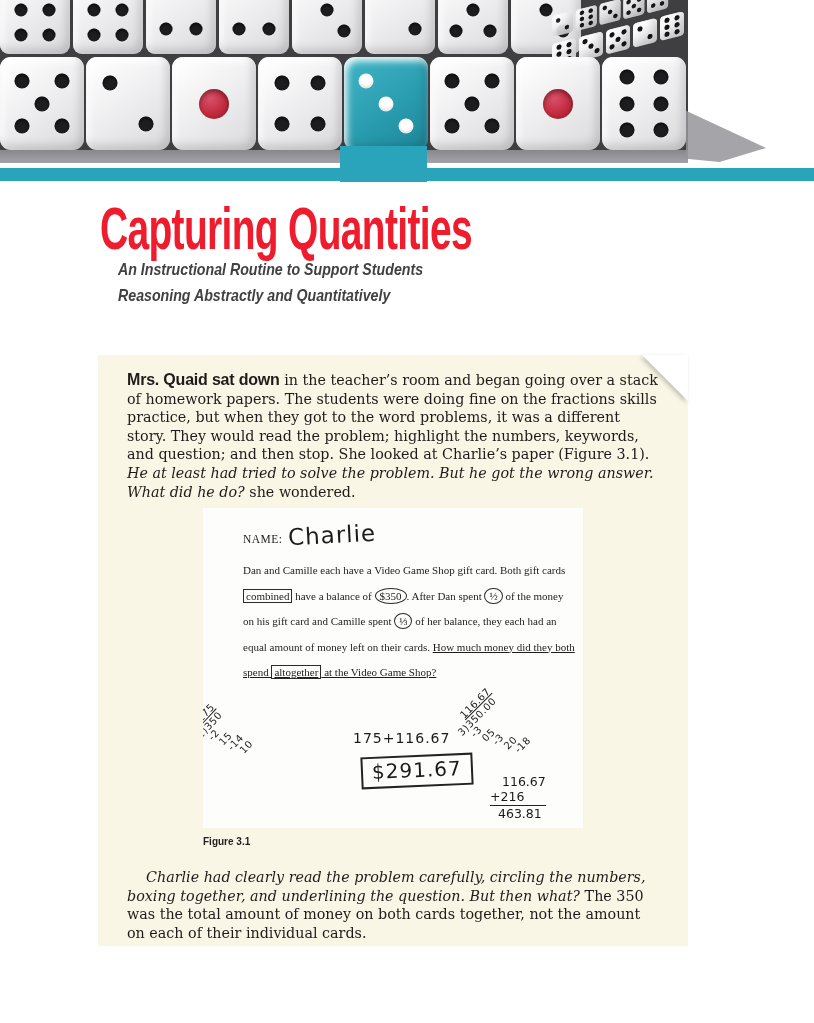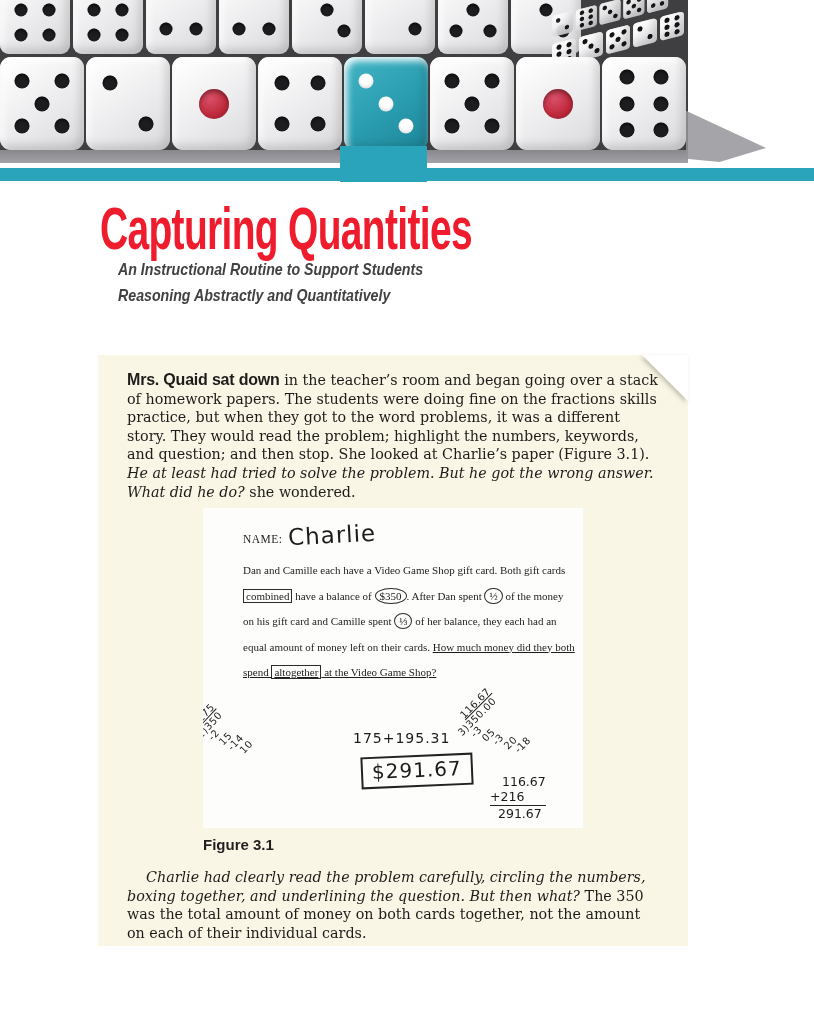--- a/index.html
+++ b/index.html
@@ -65,21 +65,21 @@
   .m-div span{display:block;}
   .m-div .q{text-decoration:underline;padding-left:12px;}
   .m-div-left{left:2px;top:196px;transform:rotate(-47deg);}
   .m-div-right{left:264px;top:186px;transform:rotate(-45deg);}
   .m-add{position:absolute;left:287px;top:266px;font-size:12.5px;line-height:15px;}
   .m-add span{display:block;}
   .m-add .a1{padding-left:12px;}
   .m-add .sum{border-top:1.8px solid #222;padding-left:8px;margin-top:1px;}
 
   .figcap{position:absolute;left:105px;top:481px;font-family:"Liberation Sans",sans-serif;
-          font-weight:700;font-size:15px;color:#231f20;}
+          font-weight:700;font-size:10px;color:#231f20;}
   .closing{position:absolute;left:29px;top:513px;width:534px;margin:0;font-size:14.3px;
            line-height:18.6px;text-indent:19px;}
 
   
   .pageno{position:absolute;left:0;right:0;top:982px;text-align:center;font-size:15px;}
   .pageno .brk{font-family:"Liberation Sans",sans-serif;color:var(--bracket_blue,#2e86b8);font-weight:700;}
   .pageno .num{font-family:"DejaVu Serif",serif;font-weight:700;color:#211e1e;margin:0 9px;}
 </style>
 </head>
 <body>
@@ -261,37 +261,37 @@
 
       <div class="hand m-div m-div-left">
         <span class="q">175</span>
         <span>2)350</span>
         <span style="padding-left:6px">-2</span>
         <span style="padding-left:10px">15</span>
         <span style="padding-left:12px">-14</span>
         <span style="padding-left:18px">10</span>
       </div>
 
-      <div class="hand m-expr2">175+195.31</div>
+      <div class="hand m-expr2">175+116.67</div>
       <div class="hand m-result">$291.67</div>
 
       <div class="hand m-div m-div-right">
         <span class="q" style="padding-left:14px">116.67</span>
         <span>3)350.00</span>
         <span style="padding-left:8px">-3</span>
         <span style="padding-left:13px">05</span>
         <span style="padding-left:18px">-3</span>
         <span style="padding-left:23px">20</span>
         <span style="padding-left:28px">-18</span>
       </div>
 
       <div class="hand m-add">
         <span class="a1">116.67</span>
         <span>+216</span>
-        <span class="sum">291.67</span>
+        <span class="sum">463.81</span>
       </div>
     </div>
 
     <div class="figcap">Figure 3.1</div>
 
     <p class="closing"><span class="it">Charlie had clearly read the problem carefully, circling the numbers, boxing together, and underlining the question. But then what?</span><span> The 350 was the total amount of money on both cards together, not the amount on each of their individual cards.</span></p>
   </div>
 
 
 </div>

